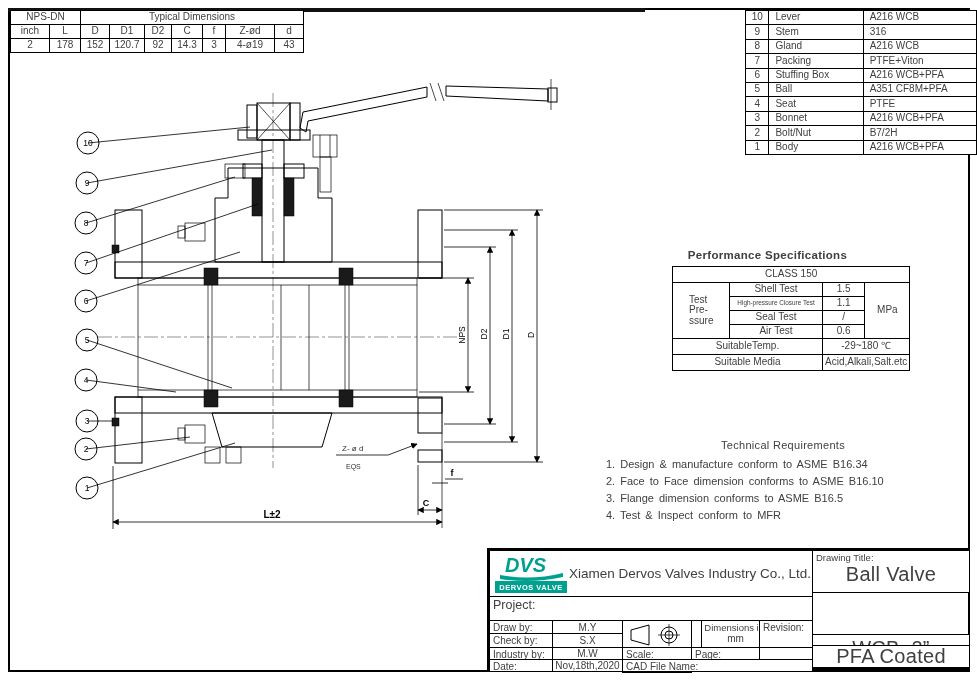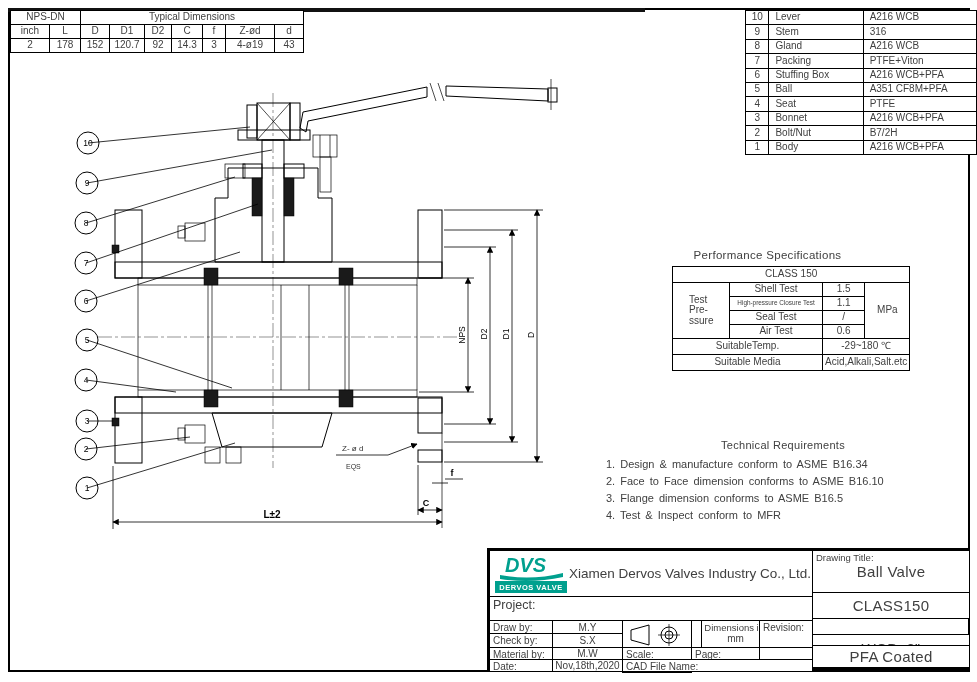--- a/index.html
+++ b/index.html
@@ -11,35 +11,35 @@
   table.t{border-collapse:collapse;position:absolute;background:#fff;}
   table.t td{border:1px solid #000;text-align:center;font-size:10px;padding:0 2px;
              height:13px;line-height:1.05;white-space:nowrap;}
 
   #dims-table{left:10px;top:10px;}
   #parts-table{left:745px;top:10px;}
   #parts-table td{height:13.4px;}
   #parts-table td.l{text-align:left;padding-left:6px;margin-top:35px;}
 
   #perf-title{position:absolute;left:655px;top:249px;width:225px;text-align:center;
-              font-size:11.5px;letter-spacing:.3px;}
+              font-size:11.5px;letter-spacing:.3px;font-weight:bold;}
   #perf-table{left:672px;top:266px;}
   #perf-table td.tiny{font-size:6.4px;white-space:nowrap;}
 
   #tech{position:absolute;left:592px;top:439px;width:382px;font-size:11px;}
   #tech .tt{text-align:center;margin-bottom:7px;letter-spacing:.3px;}
   #tech .ti{margin:0 0 5px 14px;word-spacing:2px;white-space:nowrap;}
 
   #tb{position:absolute;left:487px;top:548px;width:483px;height:122px;border:2px solid #000;
       box-sizing:border-box;background:#fff;}
   .cell{position:absolute;border:1px solid #000;box-sizing:border-box;font-size:10px;
         overflow:hidden;background:#fff;}
   .cell .lab{padding:1px 0 0 3px;}
   .cv{display:flex;align-items:center;justify-content:center;height:100%;}
-  .big{font-size:15px;letter-spacing:.3px;}
+  .big{font-size:20px;letter-spacing:.3px;}
 
   svg text{font-family:"Liberation Sans",sans-serif;}
   .cl{stroke:#666;stroke-width:.7;stroke-dasharray:14 3 3 3;}
   .thin{stroke:#000;stroke-width:.7;fill:none;}
   .med{stroke:#000;stroke-width:1;fill:none;}
   .dim{stroke:#000;stroke-width:.8;fill:none;}
   .dark{fill:#1a1a1a;stroke:#000;stroke-width:.5;}
 </style>
 </head>
 <body>
@@ -357,21 +357,21 @@
     <div class="cell" style="left:63px;top:70px;width:71px;height:14px">
         <div class="cv">M.Y</div>
       </div>
     <div class="cell" style="left:0;top:83px;width:64px;height:15px">
         <div class="lab">Check by:</div>
       </div>
     <div class="cell" style="left:63px;top:83px;width:71px;height:15px">
         <div class="cv">S.X</div>
       </div>
     <div class="cell" style="left:0;top:97px;width:64px;height:13px">
-        <div class="lab">Material by:</div>
+        <div class="lab">Industry by:</div>
       </div>
     <div class="cell" style="left:63px;top:97px;width:71px;height:13px">
         <div class="cv">M.W</div>
       </div>
     <div class="cell" style="left:0;top:109px;width:64px;height:13px">
         <div class="lab">Date:</div>
       </div>
     <div class="cell" style="left:63px;top:109px;width:71px;height:13px">
         <div class="cv">Nov,18th,2020</div>
       </div>
@@ -400,23 +400,20 @@
       </div>
     <div class="cell" style="left:270px;top:97px;width:54px;height:13px"></div>
     <div class="cell" style="left:133px;top:109px;width:191px;height:13px">
         <div class="lab">CAD File Name:</div>
       </div>
 
     <div class="cell" style="left:323px;top:0;width:158px;height:43px">
       <div style="font-size:9.5px;padding:1px 0 0 3px">Drawing Title:</div>
       <div class="big" style="text-align:center">Ball Valve</div>
     </div>
-    <div class="cell" style="left:323px;top:42px;width:158px;height:27px">
-        <div class="cv big">CLASS150</div>
-      </div>
     <div class="cell" style="left:323px;top:84px;width:158px;height:28px">
         <div class="cv big">WCB, 2”</div>
       </div>
     <div class="cell" style="left:323px;top:95px;width:158px;height:23px">
         <div class="cv big">PFA Coated</div>
       </div>
   </div>
 </div>
 
 </body></html>

